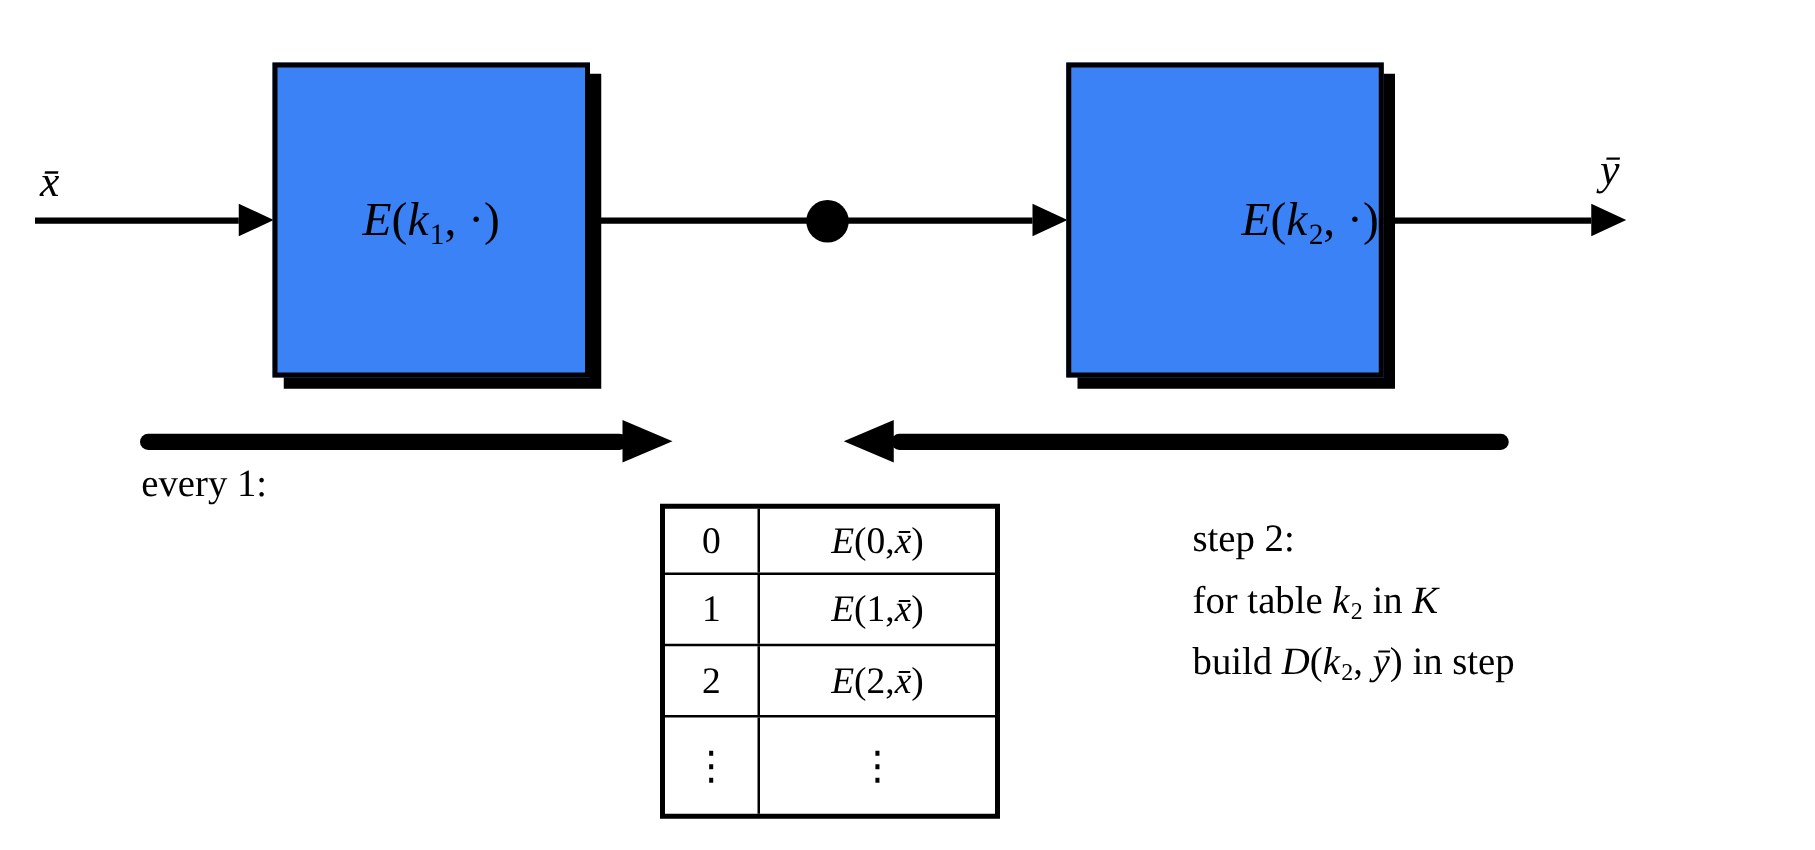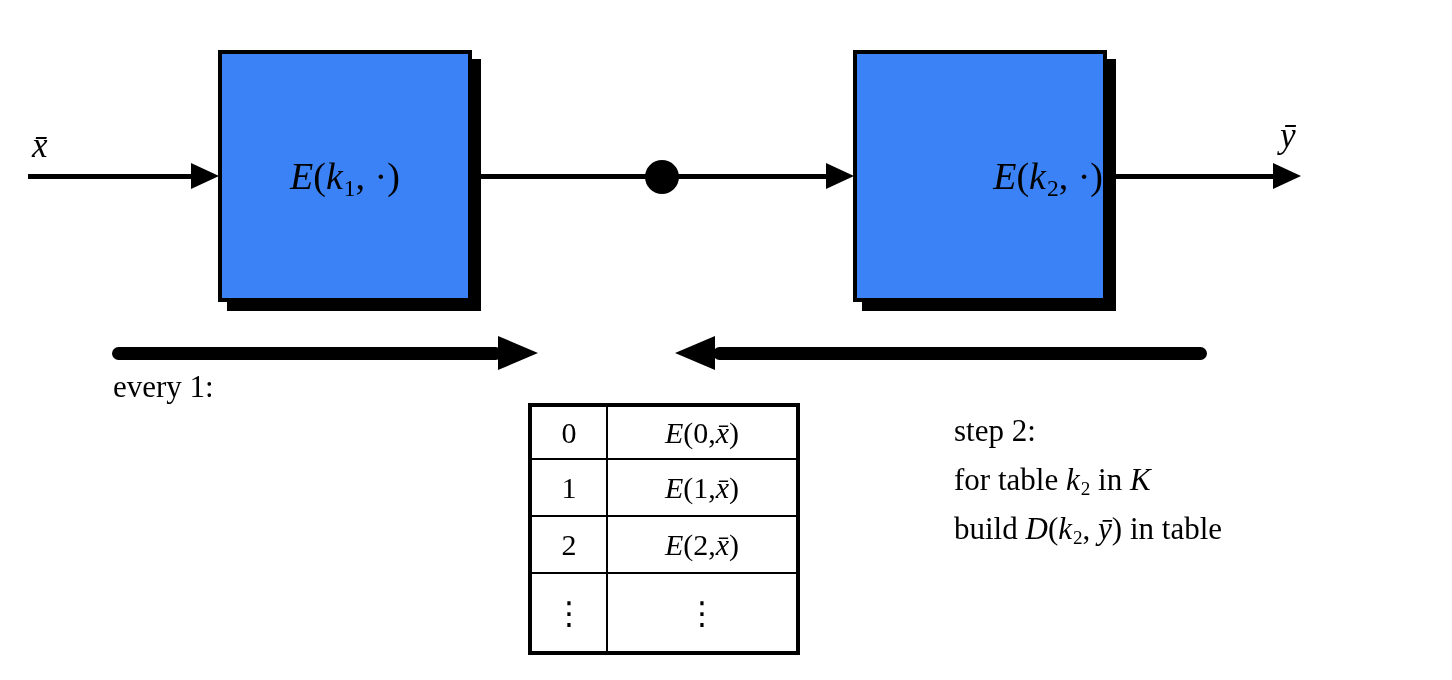--- a/index.html
+++ b/index.html
@@ -90,21 +90,21 @@
   <div class="ah-thick-l" style="left:675px; top:336px;"></div>
   <div class="thickbar" style="left:713px; top:347px; width:494px;"></div>
 
   <div class="caption" style="left:113px; top:362px;">
     <div class="cap-line">every 1:</div>
   </div>
 
   <div class="caption" style="left:954px; top:362px;margin-top:44px;">
     <div class="cap-line">step 2:</div>
     <div class="cap-line"><span class="sg-n">for table </span><span class="sg-i">k</span><span class="sg-sub">2</span><span class="sg-n"> in </span><span class="sg-cal">K</span></div>
-    <div class="cap-line"><span class="sg-n">build </span><span class="sg-i">D</span><span class="sg-n">(</span><span class="sg-i">k</span><span class="sg-sub">2</span><span class="sg-n">, </span><span class="sg-i">ȳ</span><span class="sg-n">)</span><span class="sg-n"> in table</span></div>
+    <div class="cap-line"><span class="sg-n">build </span><span class="sg-i">D</span><span class="sg-n">(</span><span class="sg-i">k</span><span class="sg-sub">2</span><span class="sg-n">, </span><span class="sg-i">ȳ</span><span class="sg-n">)</span><span class="sg-n"> in step</span></div>
   </div>
 
   <div class="ltable">
     <div class="trow trow-0">
       <div class="tcell-key">
           <span class="sg-n">0</span>
         </div>
       <div class="tcell-val">
           <span class="sg-i">E</span>
           <span class="sg-n">(0, </span>

